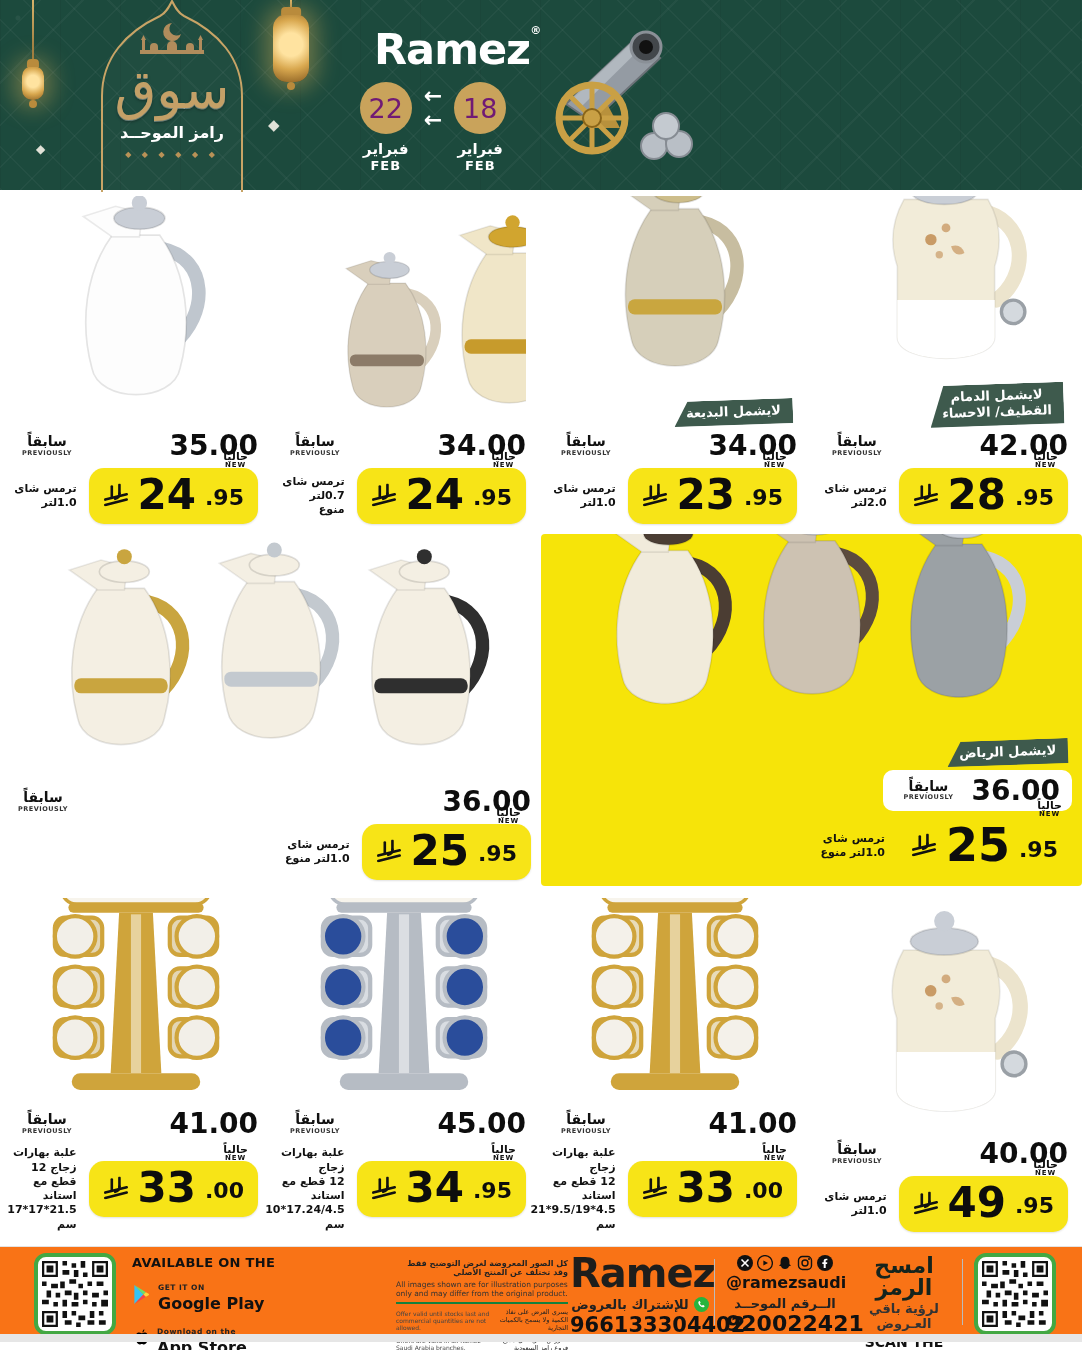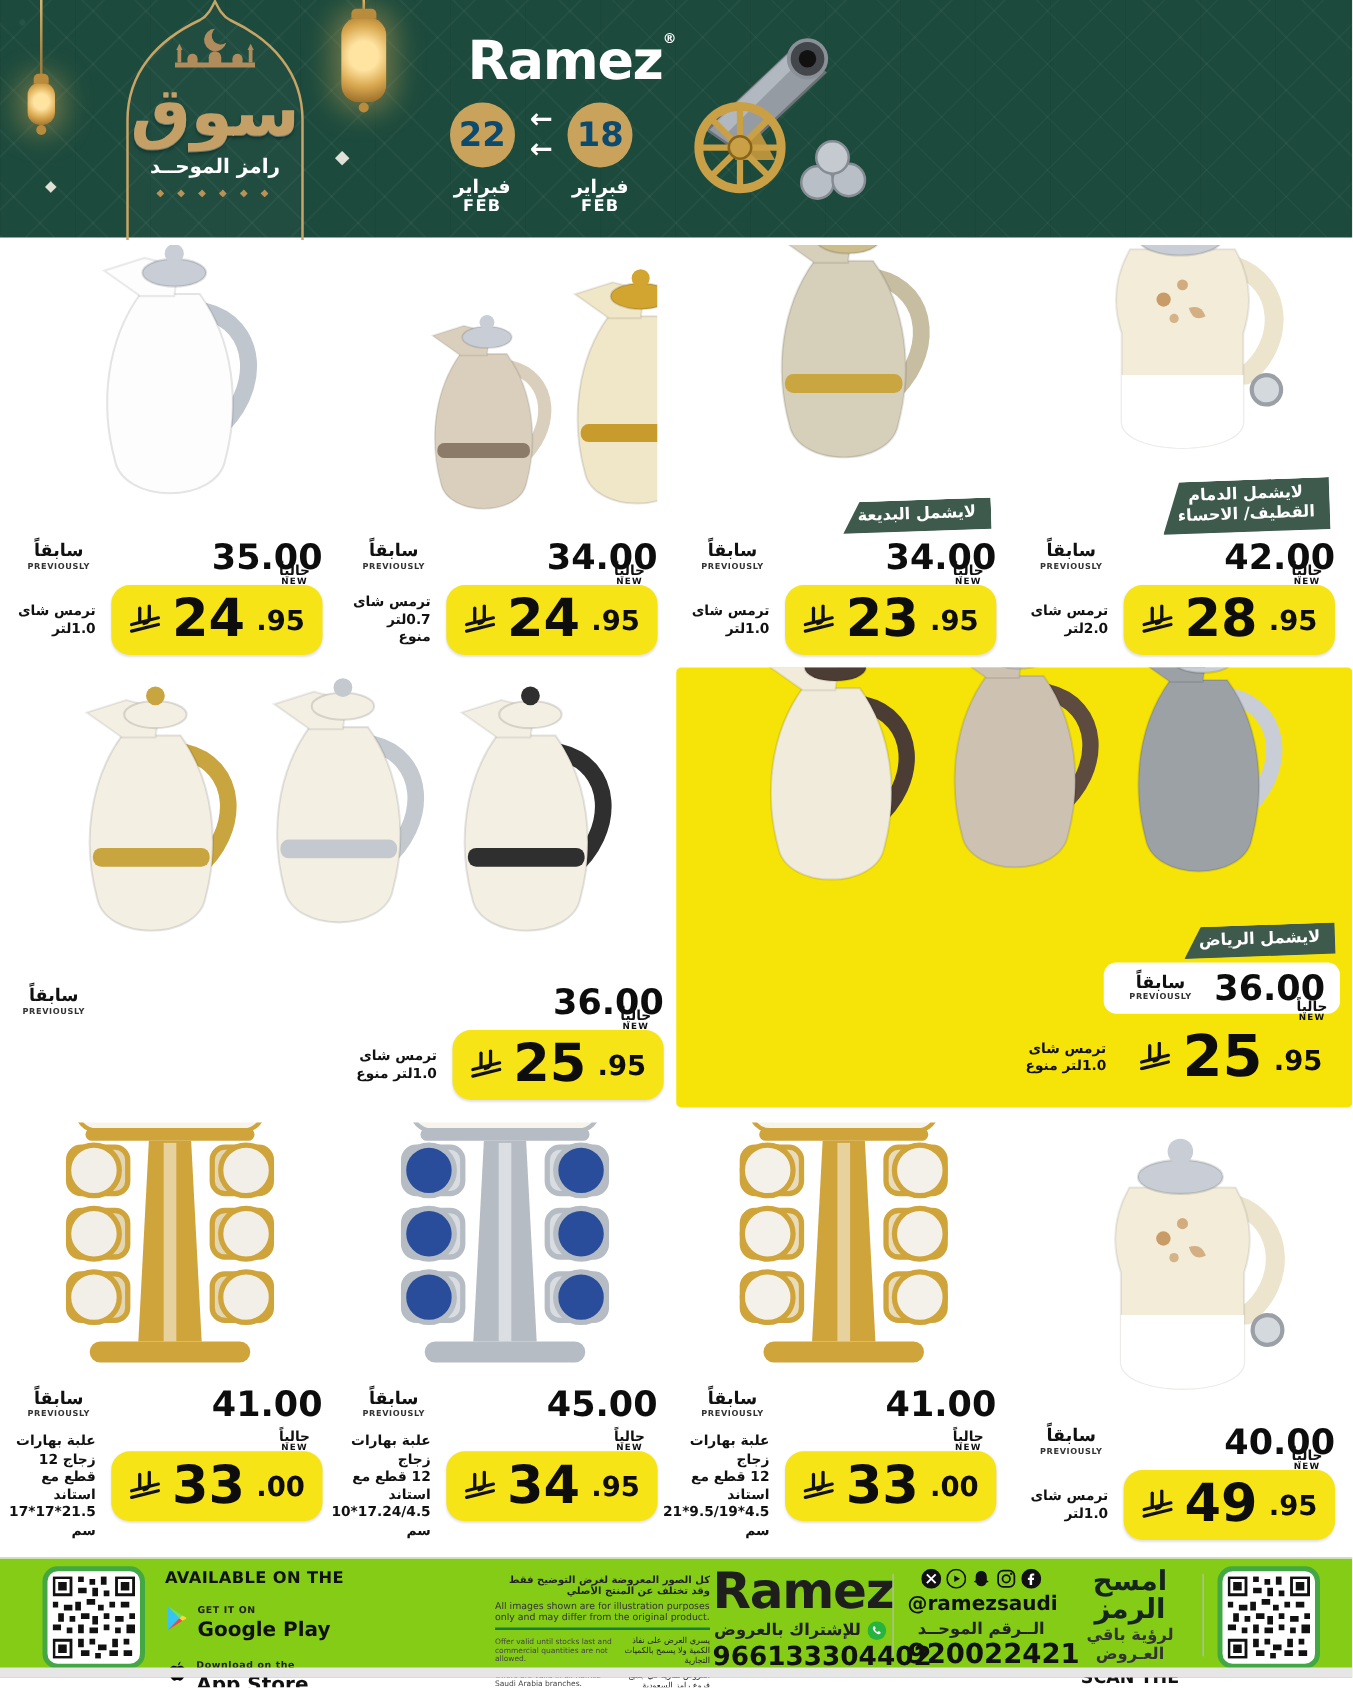--- a/index.html
+++ b/index.html
@@ -22,32 +22,32 @@
   .lantern .cap { position:absolute; left:50%; transform:translateX(-50%); top:-7px; width:55%; height:8px;
     background:#b98b3c; border-radius:4px 4px 0 0; }
   .lantern .fin { position:absolute; left:50%; transform:translateX(-50%); bottom:-8px; width:8px; height:8px;
     background:#b98b3c; border-radius:50%; }
   .spark { position:absolute; color:#f6f2e8; opacity:.9; }
 
   .arch { position:absolute; left:88px; top:-4px; width:168px; height:196px; }
   .arch svg.frame { position:absolute; left:0; top:0; }
   .arch-inner { position:absolute; left:0; top:0; width:100%; height:100%; text-align:center; }
   .arch-deco { margin-top:26px; }
-  .souq-title { font-size:54px; font-weight:bold; color:#c4a067; letter-spacing:1px;
+  .souq-title { font-size:54px; font-weight:normal; color:#c4a067; letter-spacing:1px;
     text-shadow:0 1px 0 rgba(255,255,255,.35), 0 2px 3px rgba(0,0,0,.35); line-height:1.05; }
   .souq-sub { margin-top:4px; font-size:16px; font-weight:bold; color:#ffffff; }
   .souq-dots { margin-top:8px; font-size:8px; color:#b99257; letter-spacing:4px; }
 
   .brand-header { position:absolute; left:374px; top:24px; color:#fff; font-size:43px; font-weight:bold; letter-spacing:-1px; }
   .brand-header sup { font-size:11px; vertical-align:top; }
 
   .dates { position:absolute; left:348px; top:82px; width:170px; display:flex; justify-content:center; gap:12px; }
   .date-group { text-align:center; }
-  .date-circle { width:52px; height:52px; border-radius:50%; background:#c9a35b; color:#0c4a6e;
-    font-size:27px; font-weight:bold; display:flex; align-items:center; justify-content:center; margin:0 auto; }
+  .date-circle { width:52px; height:52px; border-radius:50%; background:#c9a35b; color:#701a75;
+    font-size:27px; font-weight:normal; display:flex; align-items:center; justify-content:center; margin:0 auto; }
   .date-month-ar { margin-top:6px; font-size:15px; font-weight:bold; color:#fff; }
   .date-month-en { font-size:13px; font-weight:bold; color:#fff; letter-spacing:1px; }
   .date-arrows { display:flex; flex-direction:column; justify-content:center; gap:2px; height:52px;
     color:#fff; font-size:22px; font-weight:bold; line-height:1; }
 
   .cannon { position:absolute; left:536px; top:16px; }
   .main-title { position:absolute; right:16px; top:16px; text-align:right; line-height:1.12; }
   .main-title .t1 { color:#ffffff; font-size:45px; font-weight:bold; }
   .main-title .t2 { color:#d9b469; font-size:55px; font-weight:bold; }
 
@@ -76,21 +76,21 @@
   .now-label .ne { display:block; font-size:7px; font-weight:bold; color:#111; letter-spacing:1px; }
   .now-box { background:#f7e417; border-radius:15px; padding:8px 14px 10px; display:flex; align-items:center; gap:9px;
     box-shadow:0 1px 2px rgba(0,0,0,.12); }
   .now-int { font-size:42px; font-weight:bold; color:#0d0d0d; line-height:.9; }
   .now-dec { font-size:22px; font-weight:bold; color:#0d0d0d; align-self:flex-end; line-height:1.4; }
   .riyal { width:26px; height:24px; }
   .cell-yellow .now-box { background:transparent; box-shadow:none; }
   .cell-yellow .now-int { font-size:46px; }
 
   
-  .footer { position:absolute; left:0; top:1246px; width:1082px; height:96px; border-top:1px solid #e3e3e3; background:#84cc16; }
+  .footer { position:absolute; left:0; top:1246px; width:1082px; height:96px; border-top:1px solid #e3e3e3; background:#f97316; }
   .bottom-strip { position:absolute; left:0; bottom:0; width:1082px; height:8px; background:#e6e6e6; }
   .qr { position:absolute; width:82px; height:82px; border:4px solid #43a843; border-radius:12px; background:#fff; padding:4px; }
   .qr svg { width:100%; height:100%; }
   .app-col { position:absolute; left:132px; top:8px; width:150px; }
   .app-head { font-size:13px; font-weight:bold; color:#111; letter-spacing:.3px; margin-bottom:5px; }
   .store-badge { display:flex; align-items:center; gap:7px; margin-bottom:6px; cursor:pointer; }
   .store-small { font-size:7.5px; font-weight:bold; color:#222; letter-spacing:.5px; line-height:1.1; }
   .store-big { font-size:16px; font-weight:bold; color:#111; line-height:1.05; }
 
   .disc-col { position:absolute; left:396px; top:12px; width:172px; }

